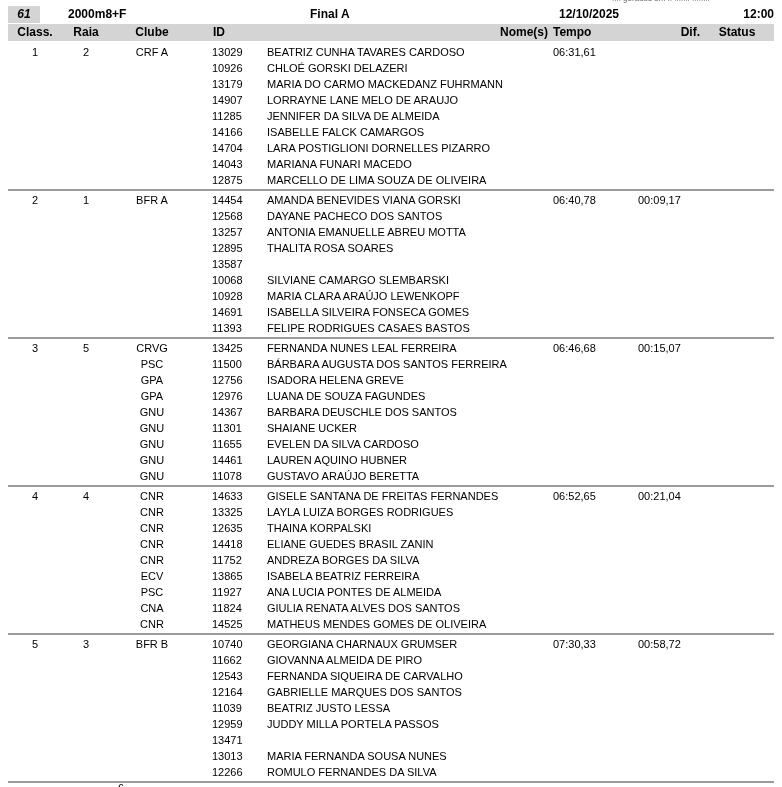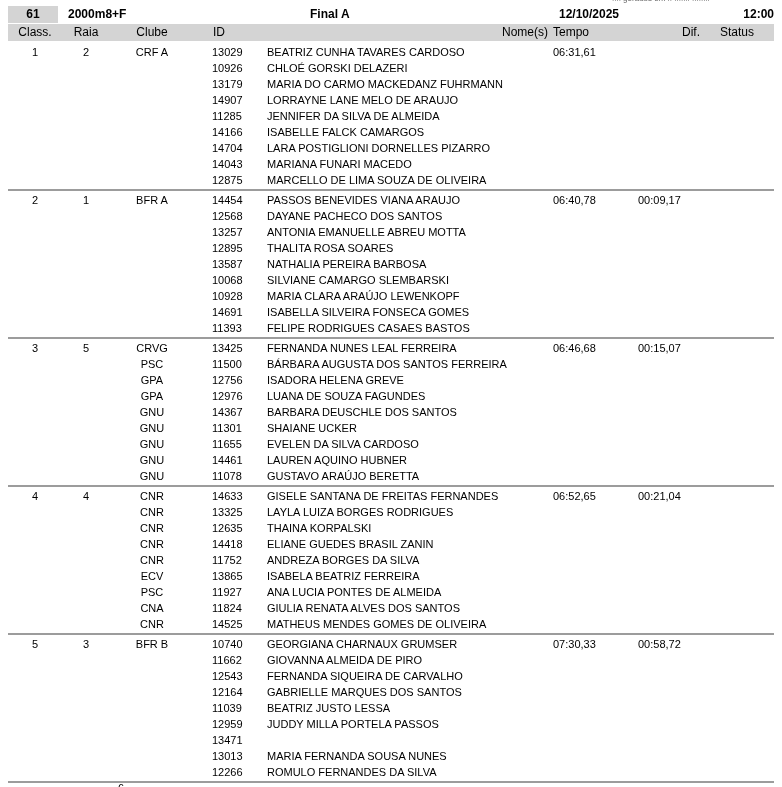--- a/index.html
+++ b/index.html
@@ -19,31 +19,31 @@
   
   .row{
     display:grid;
     grid-template-columns:54px 48px 20px 44px 90px 284px 77px 75px 74px;
     align-items:center;
   }
   .c{overflow:hidden;white-space:nowrap;}
 
   
   .hdr1{height:17px;line-height:17px;font-weight:bold;font-size:12px;}
-  .hdr1 .race-num{background:#d4d4d4;width:50px;text-align:center;}
+  .hdr1 .race-num{background:#d4d4d4;width:32px;text-align:center;font-style:italic;}
   .hdr1 .event{grid-column:2 / span 3;padding-left:6px;text-align:left;}
   .hdr1 .event .bclass{}
   .hdr1 .final{grid-column:6;padding-left:46px;text-align:left;}
   .hdr1 .date{grid-column:7;padding-left:5px;text-align:center;}
   .hdr1 .time{grid-column:9;text-align:right;}
 
   
   .hdr2{
     height:17px;line-height:17px;margin-top:1px;
-    background:#d4d4d4;font-weight:normal;font-size:12px;
+    background:#d4d4d4;font-weight:bold;font-size:12px;
   }
   .hdr2 .c{text-align:center;}
   .hdr2 .h-tempo{text-align:left;padding-left:5px;}
   .hdr2 .h-dif{text-align:right;padding-left:13px;}
   .hdr2 .h-nome{text-align:right;padding-left:46px;}
 
   
   .results{margin-top:2px;}
   .group{padding:1px 0;border-bottom:2px solid #9c9c9c;}
   .line{height:16px;line-height:16px;font-size:11px;}
@@ -191,21 +191,21 @@
           <div class="c status"></div>
         </div>
       </div>
       <div class="group">
         <div class="row line">
           <div class="c place">2</div>
           <div class="c lane">1</div>
           <div class="c spacer"></div>
           <div class="c club">BFR A</div>
           <div class="c id">14454</div>
-          <div class="c name">PASSOS BENEVIDES VIANA ARAUJO</div>
+          <div class="c name">AMANDA BENEVIDES VIANA GORSKI</div>
           <div class="c tempo">06:40,78</div>
           <div class="c dif">00:09,17</div>
           <div class="c status"></div>
         </div>
         <div class="row line">
           <div class="c place"></div>
           <div class="c lane"></div>
           <div class="c spacer"></div>
           <div class="c club"></div>
           <div class="c id">12568</div>
@@ -235,21 +235,20 @@
           <div class="c tempo"></div>
           <div class="c dif"></div>
           <div class="c status"></div>
         </div>
         <div class="row line">
           <div class="c place"></div>
           <div class="c lane"></div>
           <div class="c spacer"></div>
           <div class="c club"></div>
           <div class="c id">13587</div>
-          <div class="c name">NATHALIA PEREIRA BARBOSA</div>
           <div class="c tempo"></div>
           <div class="c dif"></div>
           <div class="c status"></div>
         </div>
         <div class="row line">
           <div class="c place"></div>
           <div class="c lane"></div>
           <div class="c spacer"></div>
           <div class="c club"></div>
           <div class="c id">10068</div>

